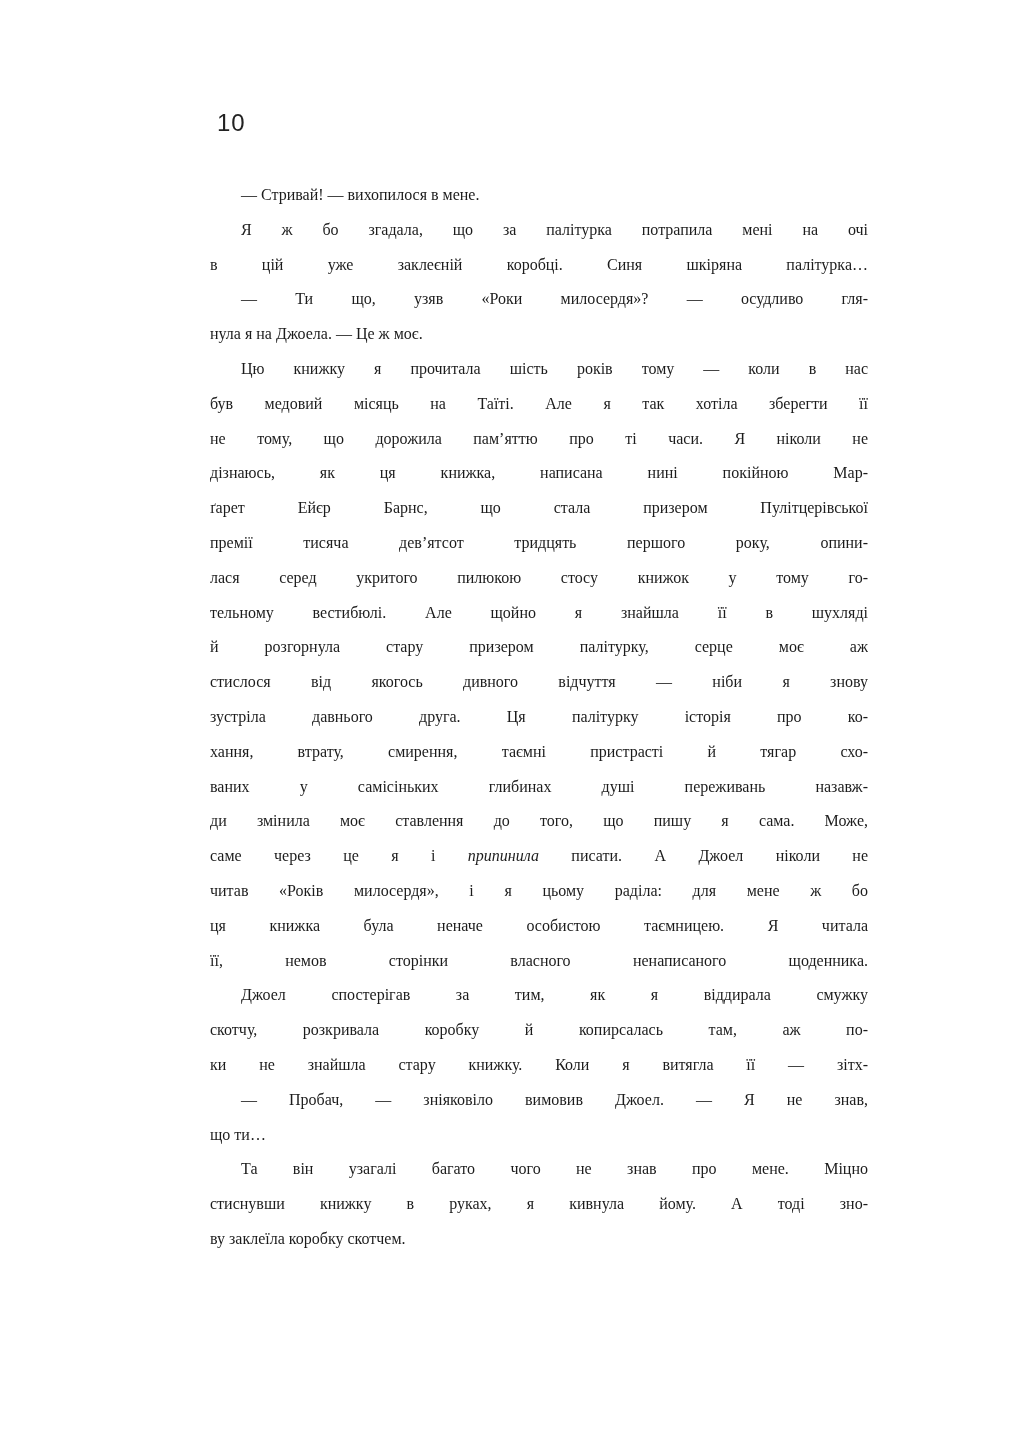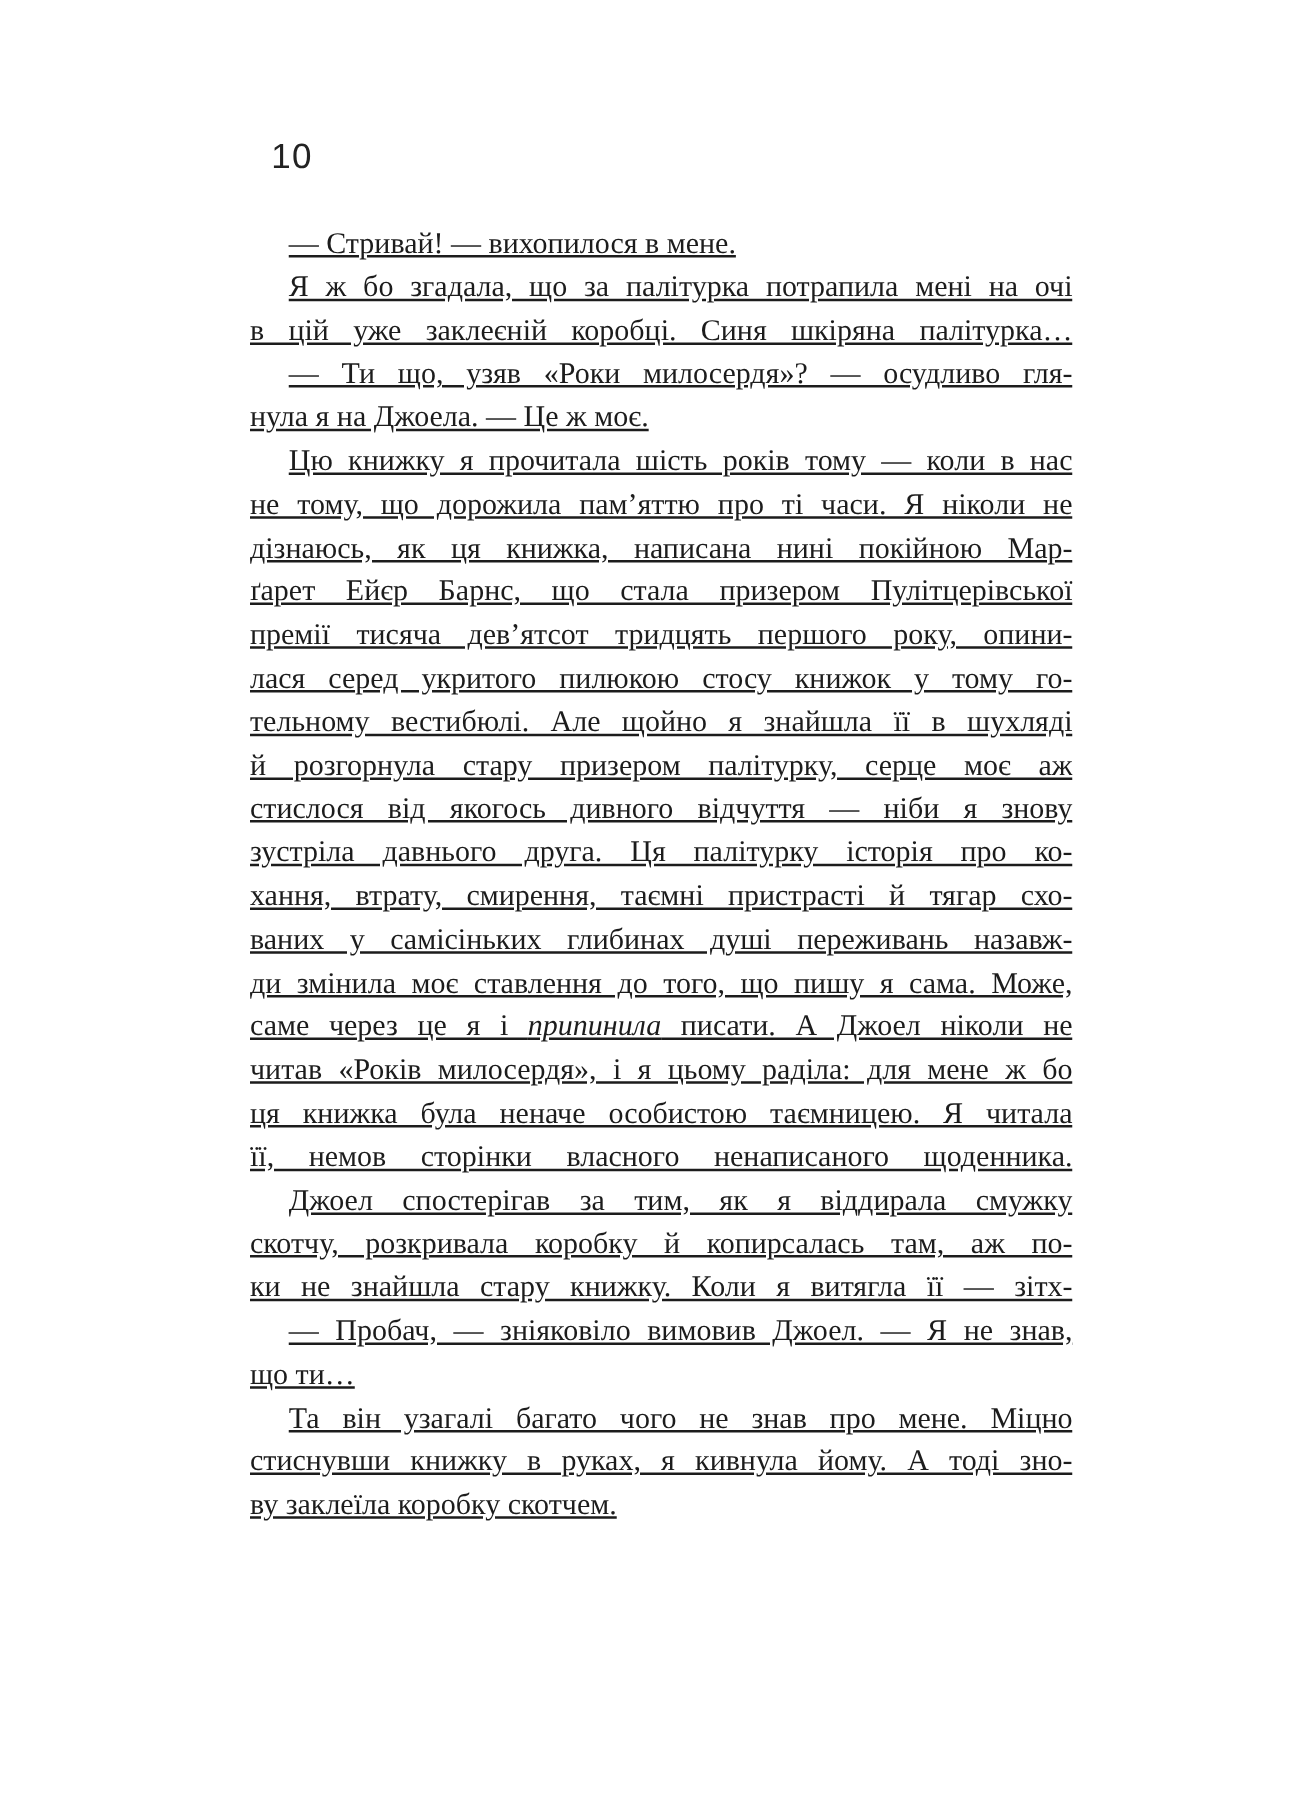--- a/index.html
+++ b/index.html
@@ -14,33 +14,32 @@
     background: #ffffff;
     overflow: hidden;
     font-family: "Liberation Serif", "DejaVu Serif", serif;
     color: #1c1c1c;
   }
   .page-number {
     position: absolute;
     left: 217px;
     top: 109px;
     font-family: "Liberation Sans", "DejaVu Sans", sans-serif;
-    font-size: 28px;
+    font-size: 24px;
     font-weight: 500;
     letter-spacing: 1px;
     color: #222222;
   }
   .text-block {
     position: absolute;
-    left: 200px;
+    left: 210px;
     top: 178px;
     width: 658px;
-    font-size: 24px;
+    font-size: 16px;
     line-height: 34.8px;
-    text-decoration: underline;
   }
   .line {
     text-align: left;
     overflow: hidden;
     white-space: normal;
   }
   .line.just {
     text-align: justify;
     text-align-last: justify;
   }
@@ -56,20 +55,21 @@
 
 <div class="page">
   <div class="page-number">10</div>
   <div class="text-block">
       <div class="line indent"><span>— Стривай! — вихопилося в мене.</span></div>
       <div class="line indent just"><span>Я ж бо згадала, що за палітурка потрапила мені на очі</span></div>
       <div class="line just"><span>в цій уже заклеєній коробці. Синя шкіряна палітурка…</span></div>
       <div class="line indent just"><span>— Ти що, узяв «Роки милосердя»? — осудливо гля-</span></div>
       <div class="line"><span>нула я на Джоела. — Це ж моє.</span></div>
       <div class="line indent just"><span>Цю книжку я прочитала шість років тому — коли в нас</span></div>
+      <div class="line just"><span>був медовий місяць на Таїті. Але я так хотіла зберегти її</span></div>
       <div class="line just"><span>не тому, що дорожила пам’яттю про ті часи. Я ніколи не</span></div>
       <div class="line just"><span>дізнаюсь, як ця книжка, написана нині покійною Мар-</span></div>
       <div class="line just"><span>ґарет Ейєр Барнс, що стала призером Пулітцерівської</span></div>
       <div class="line just"><span>премії тисяча дев’ятсот тридцять першого року, опини-</span></div>
       <div class="line just"><span>лася серед укритого пилюкою стосу книжок у тому го-</span></div>
       <div class="line just"><span>тельному вестибюлі. Але щойно я знайшла її в шухляді</span></div>
       <div class="line just"><span>й розгорнула стару призером палітурку, серце моє аж</span></div>
       <div class="line just"><span>стислося від якогось дивного відчуття — ніби я знову</span></div>
       <div class="line just"><span>зустріла давнього друга. Ця палітурку історія про ко-</span></div>
       <div class="line just"><span>хання, втрату, смирення, таємні пристрасті й тягар схо-</span></div>

